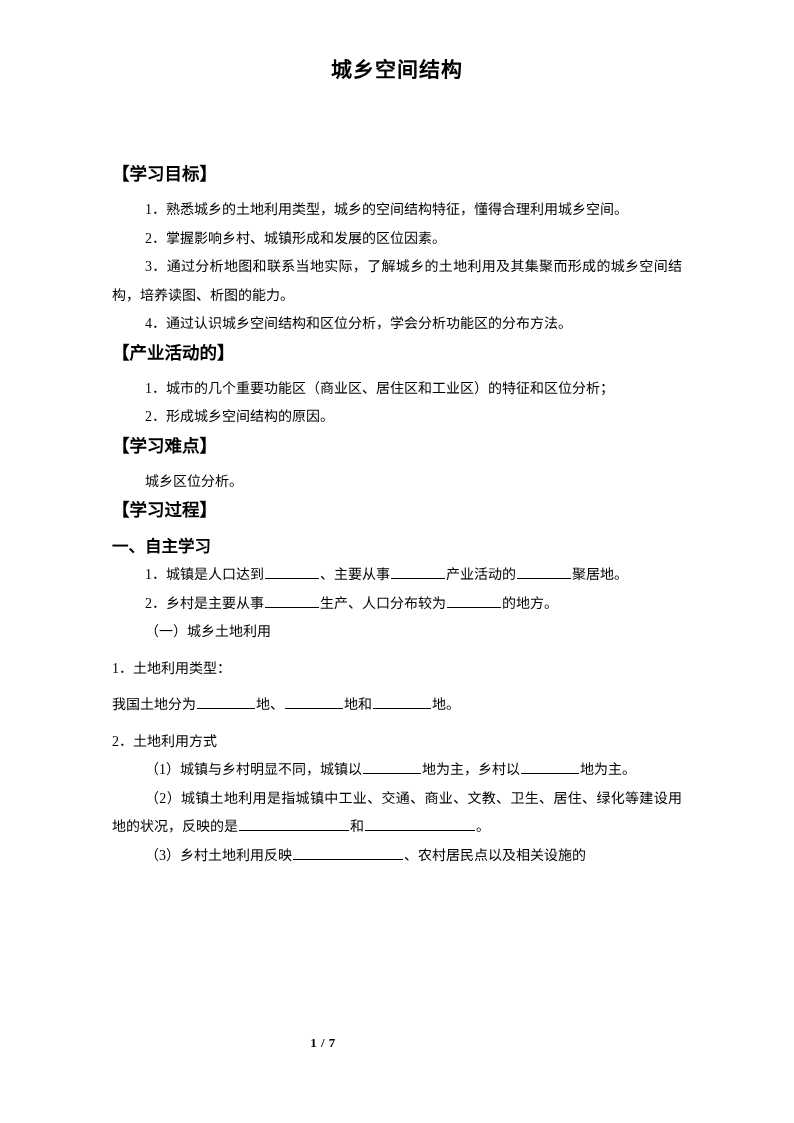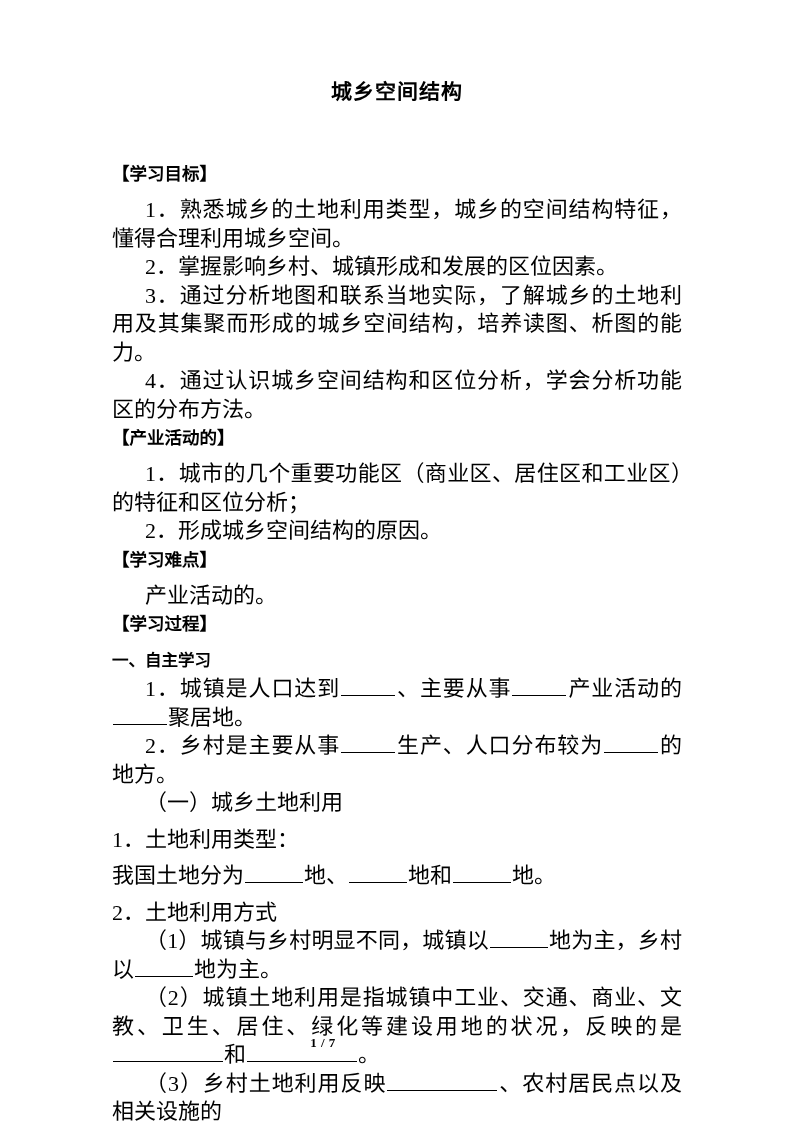--- a/index.html
+++ b/index.html
@@ -25,33 +25,33 @@
     left: 112px;
     top: 0;
     width: 570px;
   }
   .doc-title {
     text-align: center;
     font-size: 21px;
     font-weight: bold;
     letter-spacing: 1px;
     margin: 0;
-    padding-top: 78px;
+    padding-top: 56px;
     padding-bottom: 0;
     line-height: 28px;
   }
   .section-heading {
     font-size: 17.5px;
     font-weight: bold;
     line-height: 29px;
     margin: 0;
     letter-spacing: 0px;
   }
   .body-line {
-    font-size: 22px;
+    font-size: 14px;
     line-height: 28.5px;
     margin: 0;
     text-align: justify;
     text-justify: inter-ideograph;
   }
   .indent2 {
     text-indent: 33px;
   }
   .nohang {
     text-indent: 0;
@@ -102,21 +102,21 @@
     <p class="body-line indent2">3．通过分析地图和联系当地实际，了解城乡的土地利用及其集聚而形成的城乡空间结构，培养读图、析图的能力。</p>
     <p class="body-line indent2">4．通过认识城乡空间结构和区位分析，学会分析功能区的分布方法。</p>
 
     <div class="section-heading">【产业活动的】</div>
     <div class="gap-sm"></div>
     <p class="body-line indent2">1．城市的几个重要功能区（商业区、居住区和工业区）的特征和区位分析；</p>
     <p class="body-line indent2">2．形成城乡空间结构的原因。</p>
 
     <div class="section-heading">【学习难点】</div>
     <div class="gap-sm"></div>
-    <p class="body-line indent2">产业活动的。</p>
+    <p class="body-line indent2">城乡区位分析。</p>
 
     <div class="section-heading">【学习过程】</div>
     <div class="gap-sm"></div>
 
     <div class="bold-heading">一、自主学习</div>
 
     <p class="body-line indent2"><span>1．城镇是人口达到</span><span class="blank b-s"></span><span>、主要从事</span><span class="blank b-s"></span><span>产业活动的</span><span class="blank b-s"></span><span>聚居地。</span></p>
 
     <p class="body-line indent2"><span>2．乡村是主要从事</span><span class="blank b-s"></span><span>生产、人口分布较为</span><span class="blank b-s"></span><span>的地方。</span></p>
 

